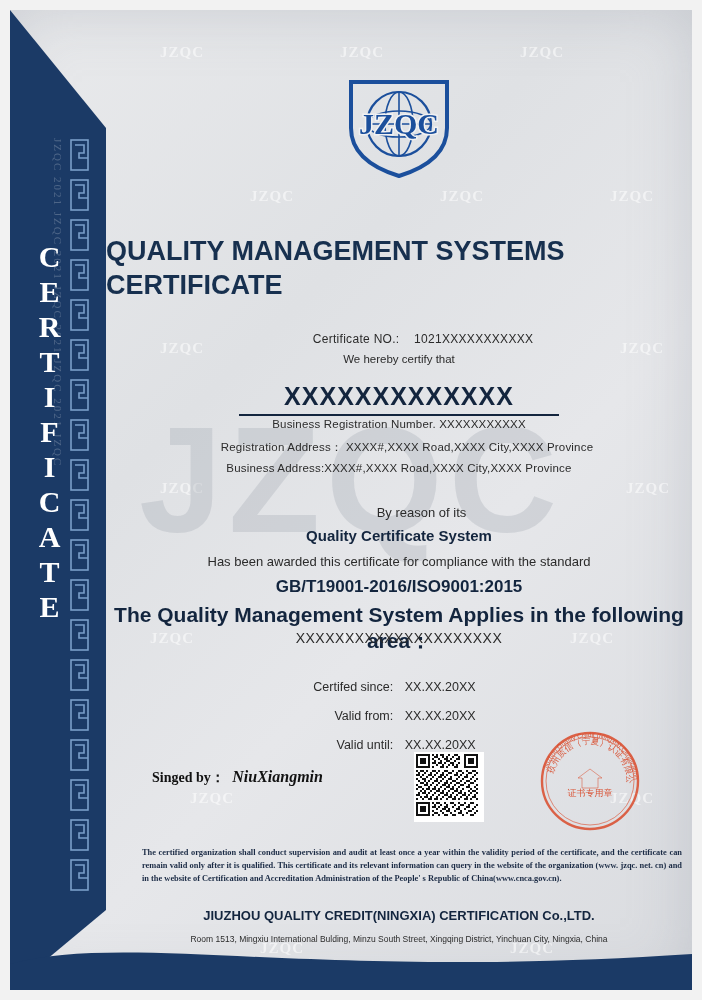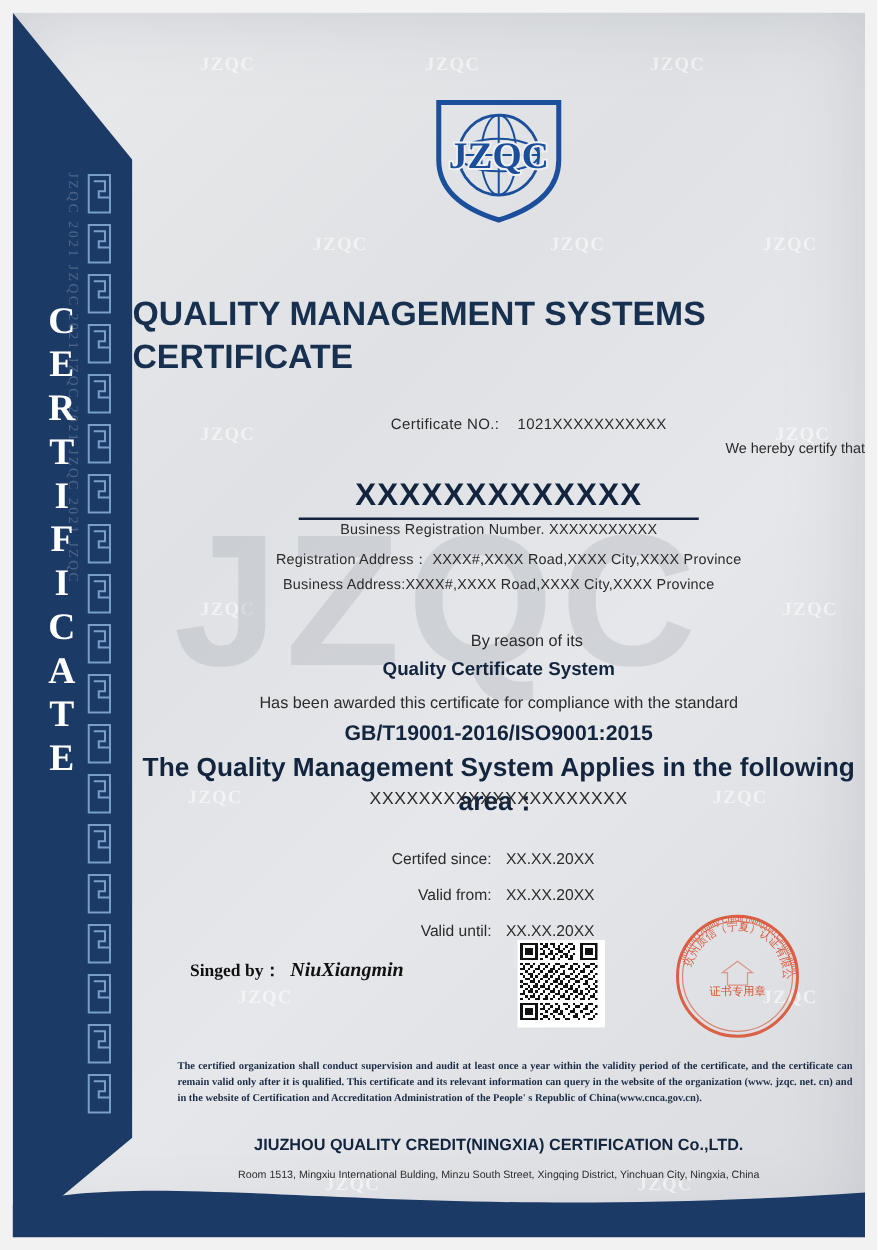--- a/index.html
+++ b/index.html
@@ -153,21 +153,21 @@
     text-align: center;
     color: #2b2b2b;
     font-size: 12px;
     letter-spacing: 0.3px;
     padding-left: 48px;
   }
   .hereby {
     position: absolute;
     left: 0; right: 0;
     top: 343px;
-    text-align: right;
+    text-align: center;
     color: #2b2b2b;
     font-size: 11.5px;
   }
   .company {
     position: absolute;
     left: 0; right: 0;
     top: 372px;
     text-align: center;
     color: #13253e;
     font-weight: bold;

